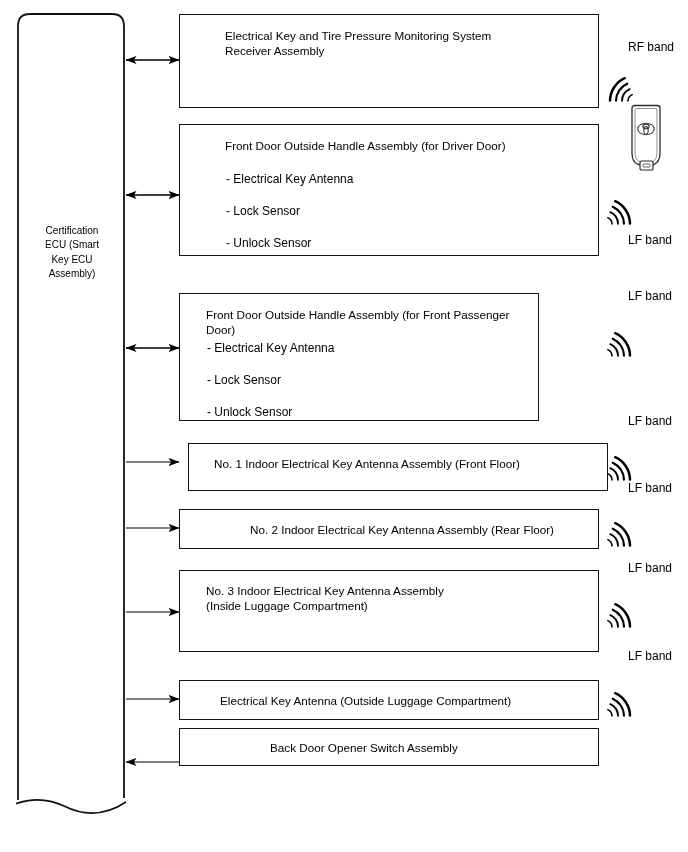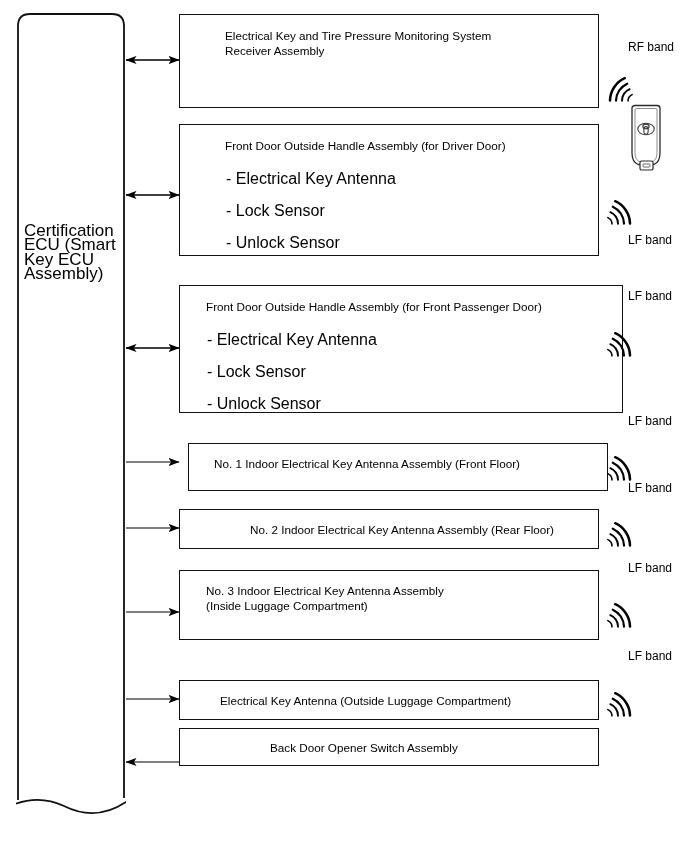--- a/index.html
+++ b/index.html
@@ -24,42 +24,43 @@
   #ecu-shape {
     left: 16px;
     top: 10px;
     width: 110px;
     height: 820px;
   }
   #ecu-label {
     left: 24px;
     top: 224px;
     width: 96px;
-    font-size: 17px;
+    font-size: 10px;
     line-height: 14.4px;
     color: #000;
     white-space: pre-line;
+    text-align: center;
   }
 
   
   .comp-box {
     border: 1.6px solid #111111;
     background: #ffffff;
     box-sizing: border-box;
   }
   .comp-text {
     position: absolute;
     font-size: 11.7px;
     line-height: 14.5px;
     color: #000;
     white-space: pre-line;
   }
   .comp-sub {
     position: absolute;
-    font-size: 16px;
+    font-size: 12px;
     line-height: 14.5px;
     color: #000;
   }
 
   
   .connector { overflow: visible; }
 
   
   .band-label {
     font-size: 12px;
@@ -93,33 +94,33 @@
       <div class="abs comp-box" style="left: 179px; top: 14px; width: 420px; height: 94px;">
         <div class="comp-text" style="left: 45px; top: 14px;">Electrical Key and Tire Pressure Monitoring System
 Receiver Assembly</div>
       </div>
       <div class="abs comp-box" style="left: 179px; top: 124px; width: 420px; height: 132px;">
         <div class="comp-text" style="left: 45px; top: 14px;">Front Door Outside Handle Assembly (for Driver Door)</div>
         <div class="comp-sub" style="left: 46px; top: 46.5px;">- Electrical Key Antenna</div>
         <div class="comp-sub" style="left: 46px; top: 78.5px;">- Lock Sensor</div>
         <div class="comp-sub" style="left: 46px; top: 110.5px;">- Unlock Sensor</div>
       </div>
-      <div class="abs comp-box" style="left: 179px; top: 285px; width: 444px; height: 128px;">
+      <div class="abs comp-box" style="left: 179px; top: 293px; width: 360px; height: 128px;">
         <div class="comp-text" style="left: 26px; top: 14px;">Front Door Outside Handle Assembly (for Front Passenger Door)</div>
         <div class="comp-sub" style="left: 27px; top: 46.5px;">- Electrical Key Antenna</div>
         <div class="comp-sub" style="left: 27px; top: 78.5px;">- Lock Sensor</div>
         <div class="comp-sub" style="left: 27px; top: 110.5px;">- Unlock Sensor</div>
       </div>
       <div class="abs comp-box" style="left: 188px; top: 443px; width: 420px; height: 48px;">
         <div class="comp-text" style="left: 25px; top: 13px;">No. 1 Indoor Electrical Key Antenna Assembly (Front Floor)</div>
       </div>
       <div class="abs comp-box" style="left: 179px; top: 509px; width: 420px; height: 40px;">
         <div class="comp-text" style="left: 25px; top: 13px; margin-left: 45px;">No. 2 Indoor Electrical Key Antenna Assembly (Rear Floor)</div>
       </div>
-      <div class="abs comp-box" style="left: 179px; top: 570px; width: 420px; height: 70px;">
+      <div class="abs comp-box" style="left: 179px; top: 570px; width: 420px; height: 82px;">
         <div class="comp-text" style="left: 26px; top: 13px;">No. 3 Indoor Electrical Key Antenna Assembly
 (Inside Luggage Compartment)</div>
       </div>
       <div class="abs comp-box" style="left: 179px; top: 680px; width: 420px; height: 40px;">
         <div class="comp-text" style="left: 40px; top: 13px;">Electrical Key Antenna (Outside Luggage Compartment)</div>
       </div>
       <div class="abs comp-box" style="left: 179px; top: 728px; width: 420px; height: 38px;">
         <div class="comp-text" style="left: 90px; top: 12px;">Back Door Opener Switch Assembly</div>
       </div>
     </div>

